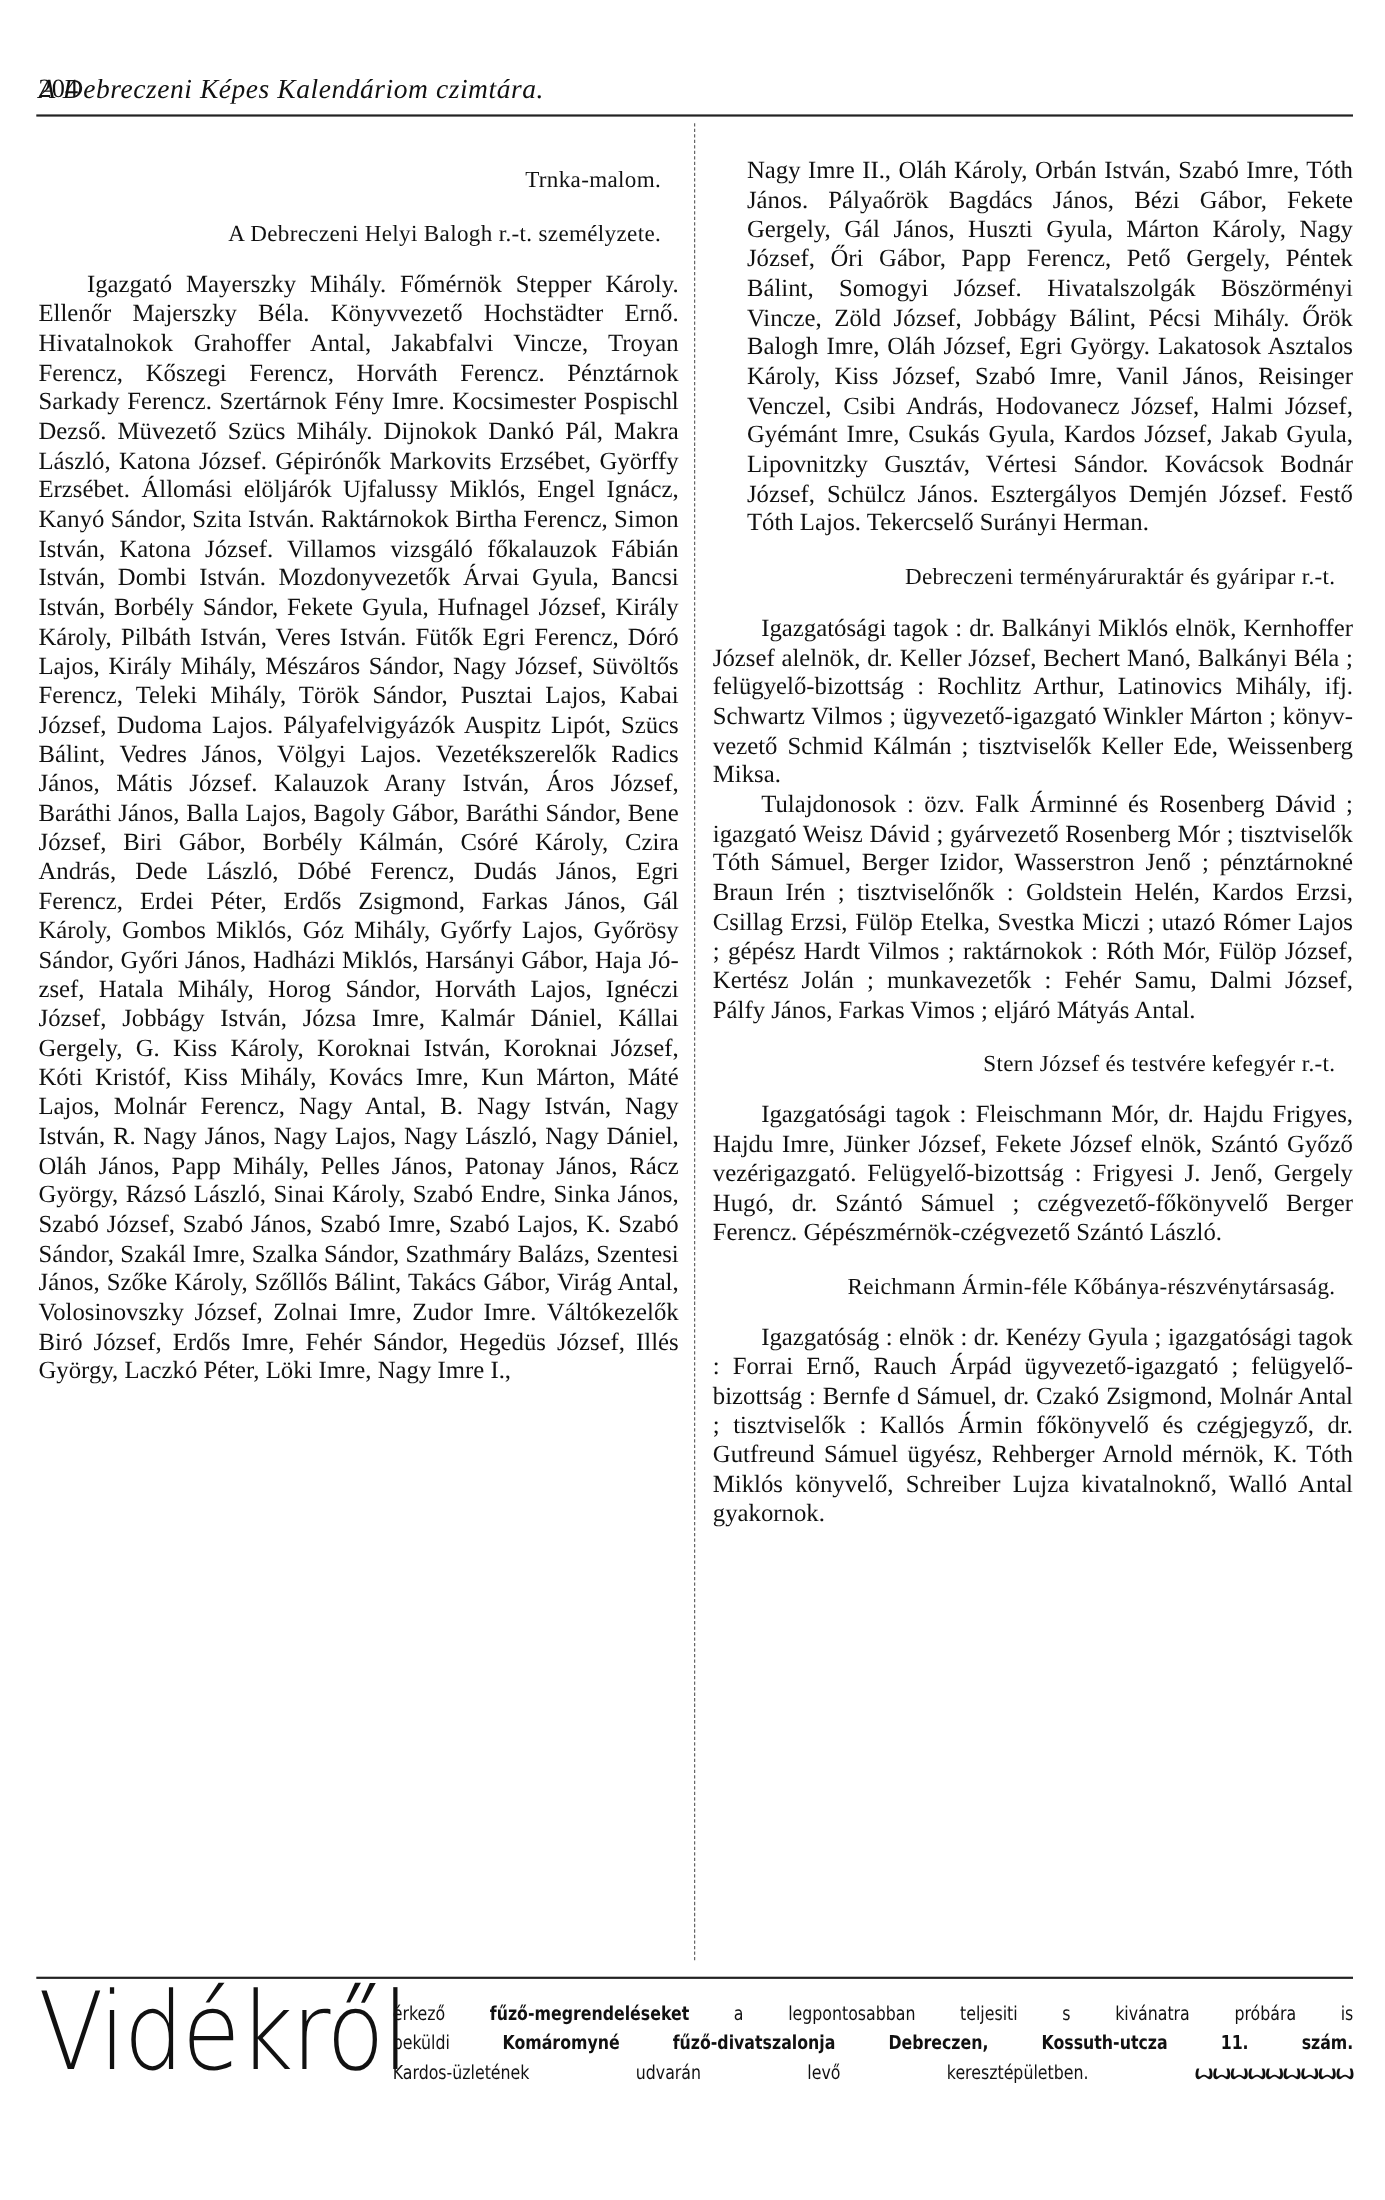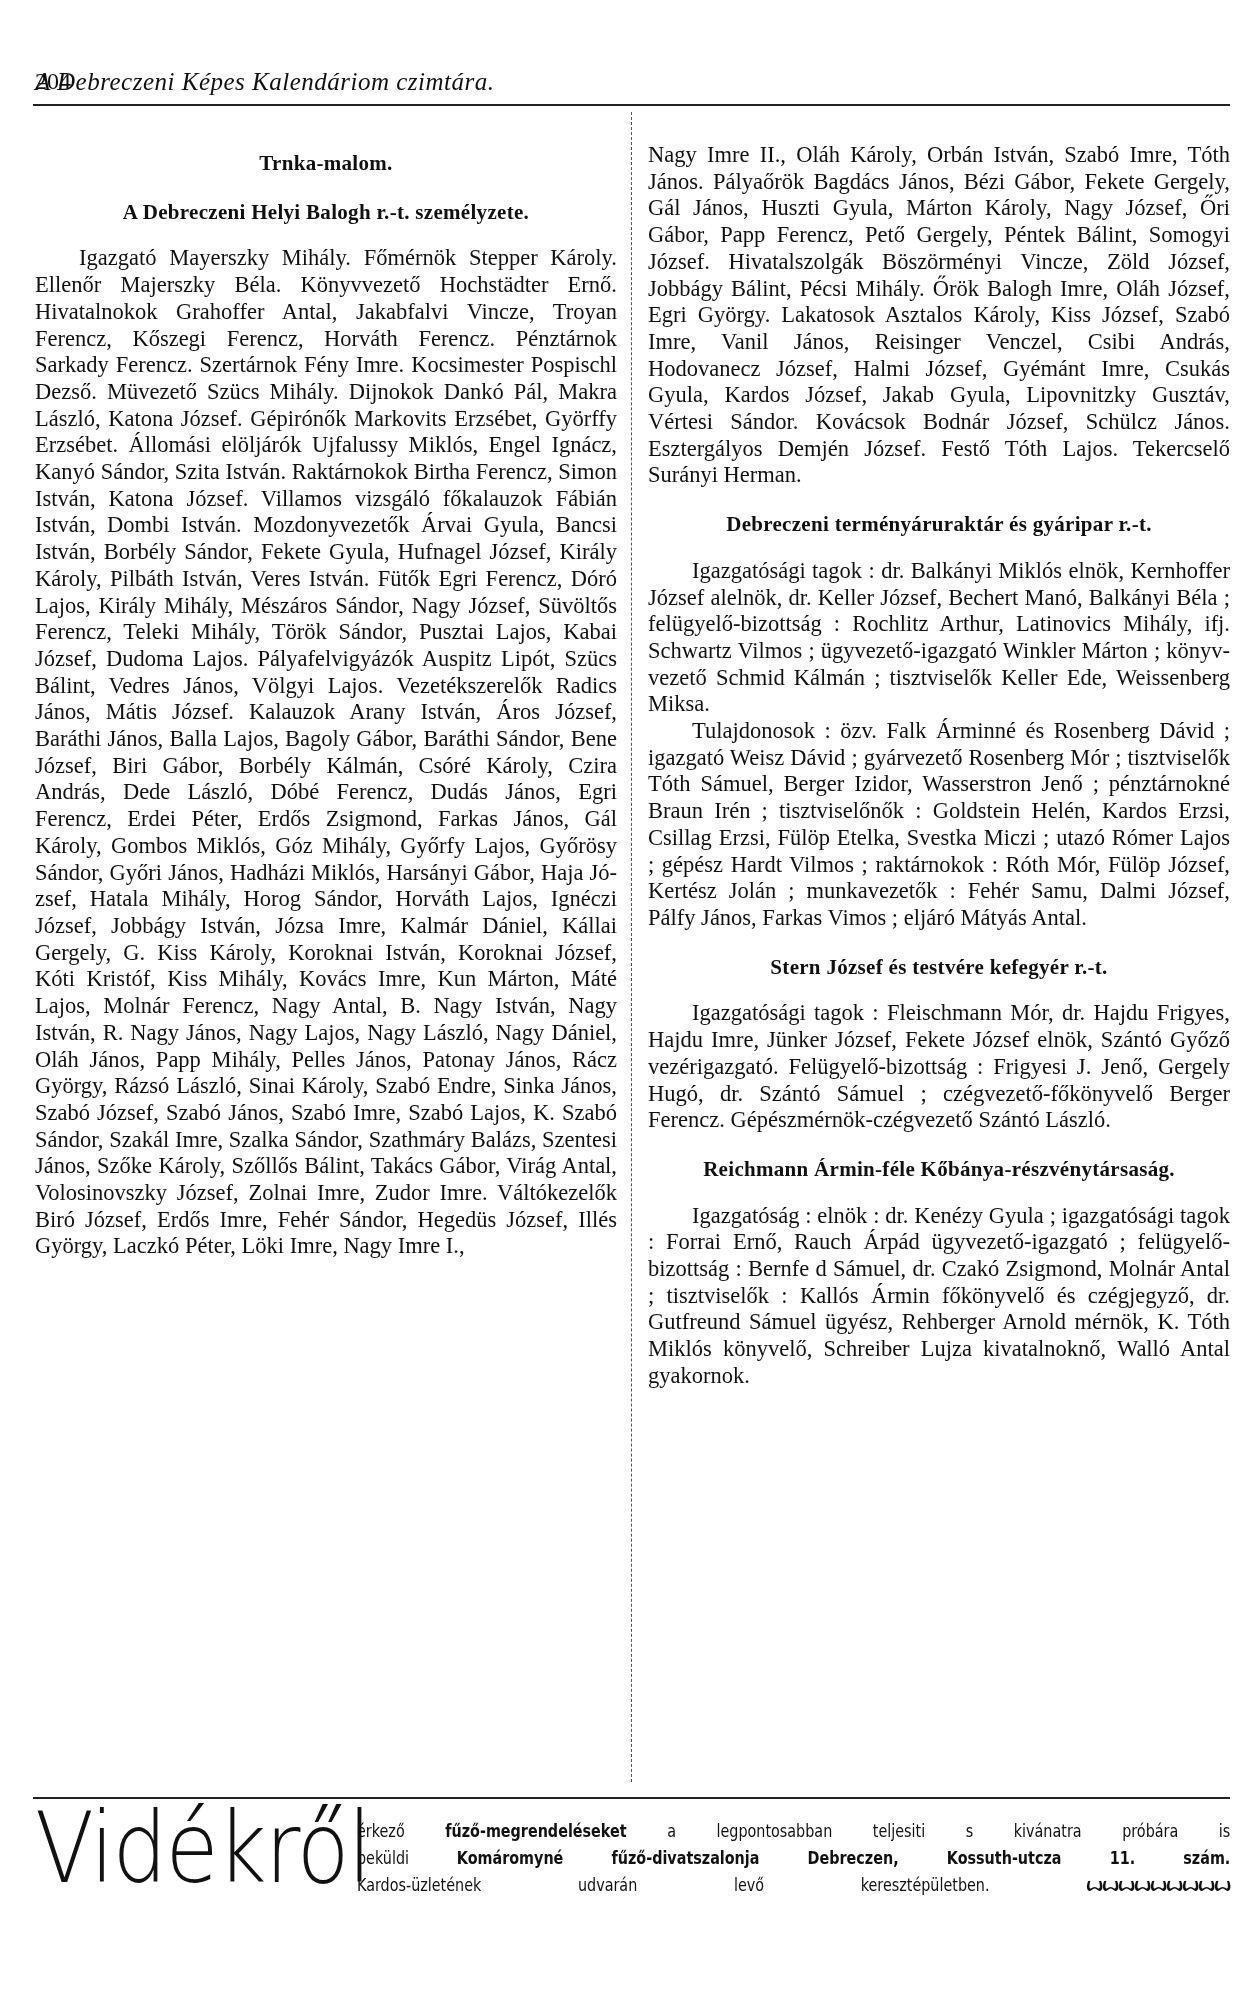--- a/index.html
+++ b/index.html
@@ -10,26 +10,26 @@
   .running-title { position: absolute; left: 0; width: 100%; top: 0; 
                    font-style: italic; font-size: 25px; letter-spacing: 0.5px; }
   .rule { position: absolute; height: 0; border-top: 2px solid #222; }
   .rule.top { left: 33px; top: 104px; width: 1197px; }
   .rule.bottom { left: 33px; top: 1797px; width: 1197px; }
   .col-divider { position: absolute; left: 631px; top: 112px; height: 1670px; width: 0;
                  border-left: 1px dashed #555; }
   .column { position: absolute; top: 142px; width: 582px; font-size: 22.5px; line-height: 26.7px; }
   .column.left { left: 35px; }
   .column.right { left: 648px; }
-  .section-title { text-align: center; font-weight: bold; font-size: 21px; letter-spacing: 0.3px;
+  .section-title { text-align: right; font-weight: normal; font-size: 21px; letter-spacing: 0.3px;
                    margin: 16px; }
   .section-title.first { margin-top: 8px; margin-bottom: 20px; }
   .section-title.spaced { margin-top: 22px; margin-bottom: 20px; }
   .para { text-align: justify; text-indent: 44px; margin: 0; hyphens: manual; }
-  .para.cont { text-indent: 0; }
+  .para.cont { text-indent: 0; margin-left: 31px; }
   .ad { position: absolute; left: 35px; top: 1810px; width: 1195px; height: 100px; }
   .ad-big { position: absolute; left: 0; top: -12px; font-family: "DejaVu Sans", sans-serif;
             font-weight: 300; font-size: 98px; line-height: 100px; letter-spacing: -2px;
             transform: scaleX(0.88); transform-origin: left top; }
   .ad-text { position: absolute; left: 322px; top: 8px; width: 873px;
              font-family: "DejaVu Sans", sans-serif; font-size: 17.5px; line-height: 27px;
              transform: scaleX(0.82); transform-origin: left top; width: 1065px; }
   .ad-line { white-space: nowrap; text-align: justify; text-align-last: justify; }
   .ad-line b { font-weight: bold; }
   .ornament { letter-spacing: -1px; font-weight: bold; }

